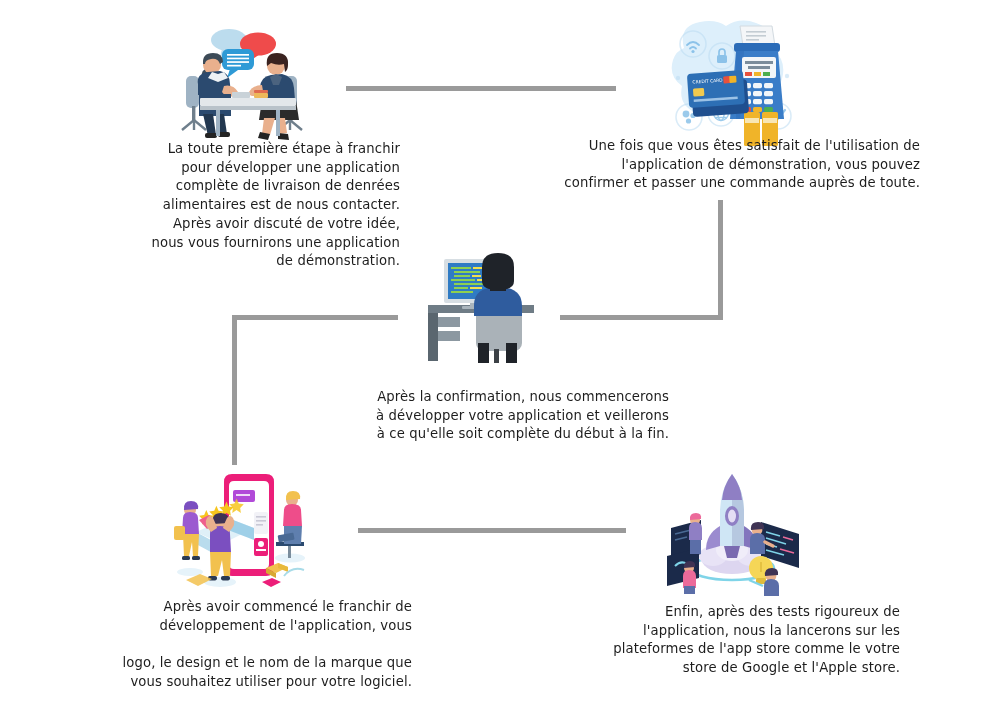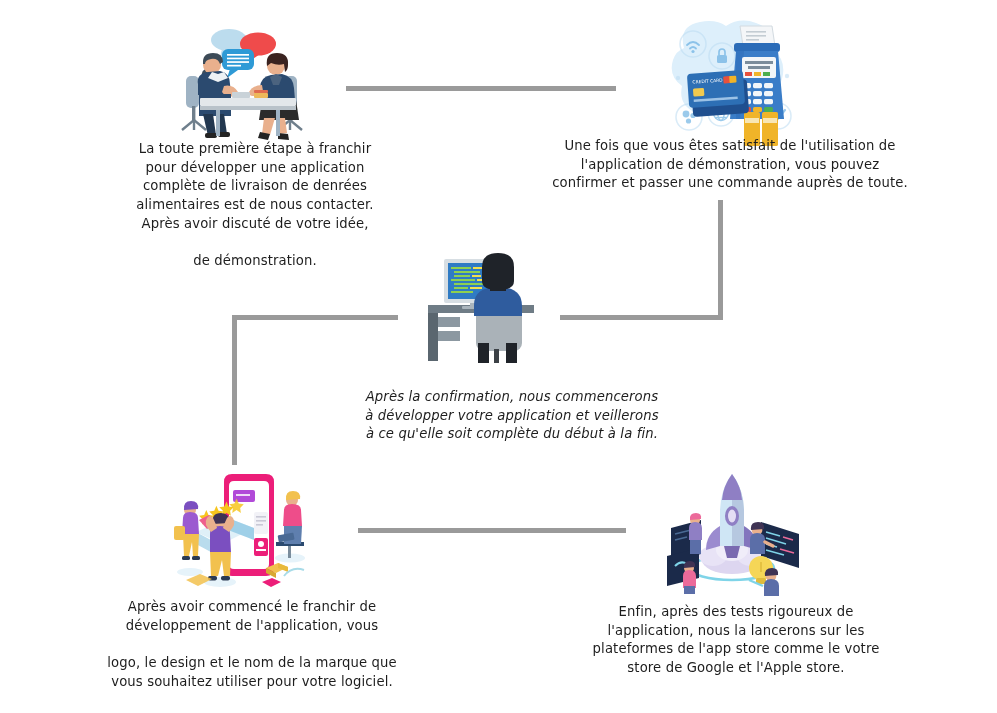--- a/index.html
+++ b/index.html
@@ -17,21 +17,21 @@
     height: 713px;
     background: #ffffff;
     overflow: hidden;
   }
   .step-art {
     position: absolute;
     display: block;
   }
   .step-text {
     position: absolute;
-    text-align: center;
+    text-align: right;
     font-size: 13.2px;
     line-height: 1.42;
     color: #1d1d1d;
     letter-spacing: 0.01em;
   }
   .connector {
     position: absolute;
     background: #9a9a9a;
   }
   .h-line { height: 5px; }
@@ -43,21 +43,21 @@
   .s2 { left: 662px; top: 14px; width: 140px; height: 132px; }
   
   .s3 { left: 420px; top: 243px; width: 130px; height: 122px; }
   
   .s4 { left: 166px; top: 464px; width: 152px; height: 132px; }
   
   .s5 { left: 661px; top: 464px; width: 142px; height: 132px; }
 
   .t1 { left: 110px; top: 140px; width: 290px; }
   .t2 { left: 540px; top: 137px; width: 380px; }
-  .t3 { left: 344px; top: 388px; width: 336px; font-style: italic; }
+  .t3 { left: 333px; top: 388px; width: 336px; }
   .t4 { left: 92px; top: 598px; width: 320px; }
   .t5 { left: 572px; top: 603px; width: 328px; }
 </style>
 </head>
 <body>
 
 <div id="canvas">
 
   <div class="connector h-line" style="left:346px; top:86px; width:270px;"></div>
 
@@ -141,21 +141,21 @@
       <rect x="82" y="72" width="14" height="3" rx="1" fill="#e06a4e"></rect>
     </g>
   </svg>
 
   <div class="step-text t1">
     <span>La toute première étape à franchir</span><br>
     <span>pour développer une application</span><br>
     <span>complète de livraison de denrées</span><br>
     <span>alimentaires est de nous contacter.</span><br>
     <span>Après avoir discuté de votre idée,</span><br>
-    <br>
+    <span>nous vous fournirons une application</span><br>
     <span>de démonstration.</span>
   </div>
 
   <svg class="step-art s2" viewBox="0 0 140 132">
 
     <path d="M22 34 q-6 -22 16 -26 q16 -3 26 4 q14 -9 30 -3 q20 7 17 26 q14 12 9 30 q-3 12 -14 16 q-2 18 -20 21 q-16 3 -26 -5 q-14 8 -28 1 q-16 -8 -12 -26 q-14 -10 -9 -26 q3 -9 11 -12 z" fill="#ddeffb"></path>
 
     <g opacity="0.55">
       <circle cx="31" cy="30" r="13" fill="none" stroke="#bcdcf2" stroke-width="1.6"></circle>
       <g stroke="#4a9fdc" stroke-width="1.8" fill="none" stroke-linecap="round">

